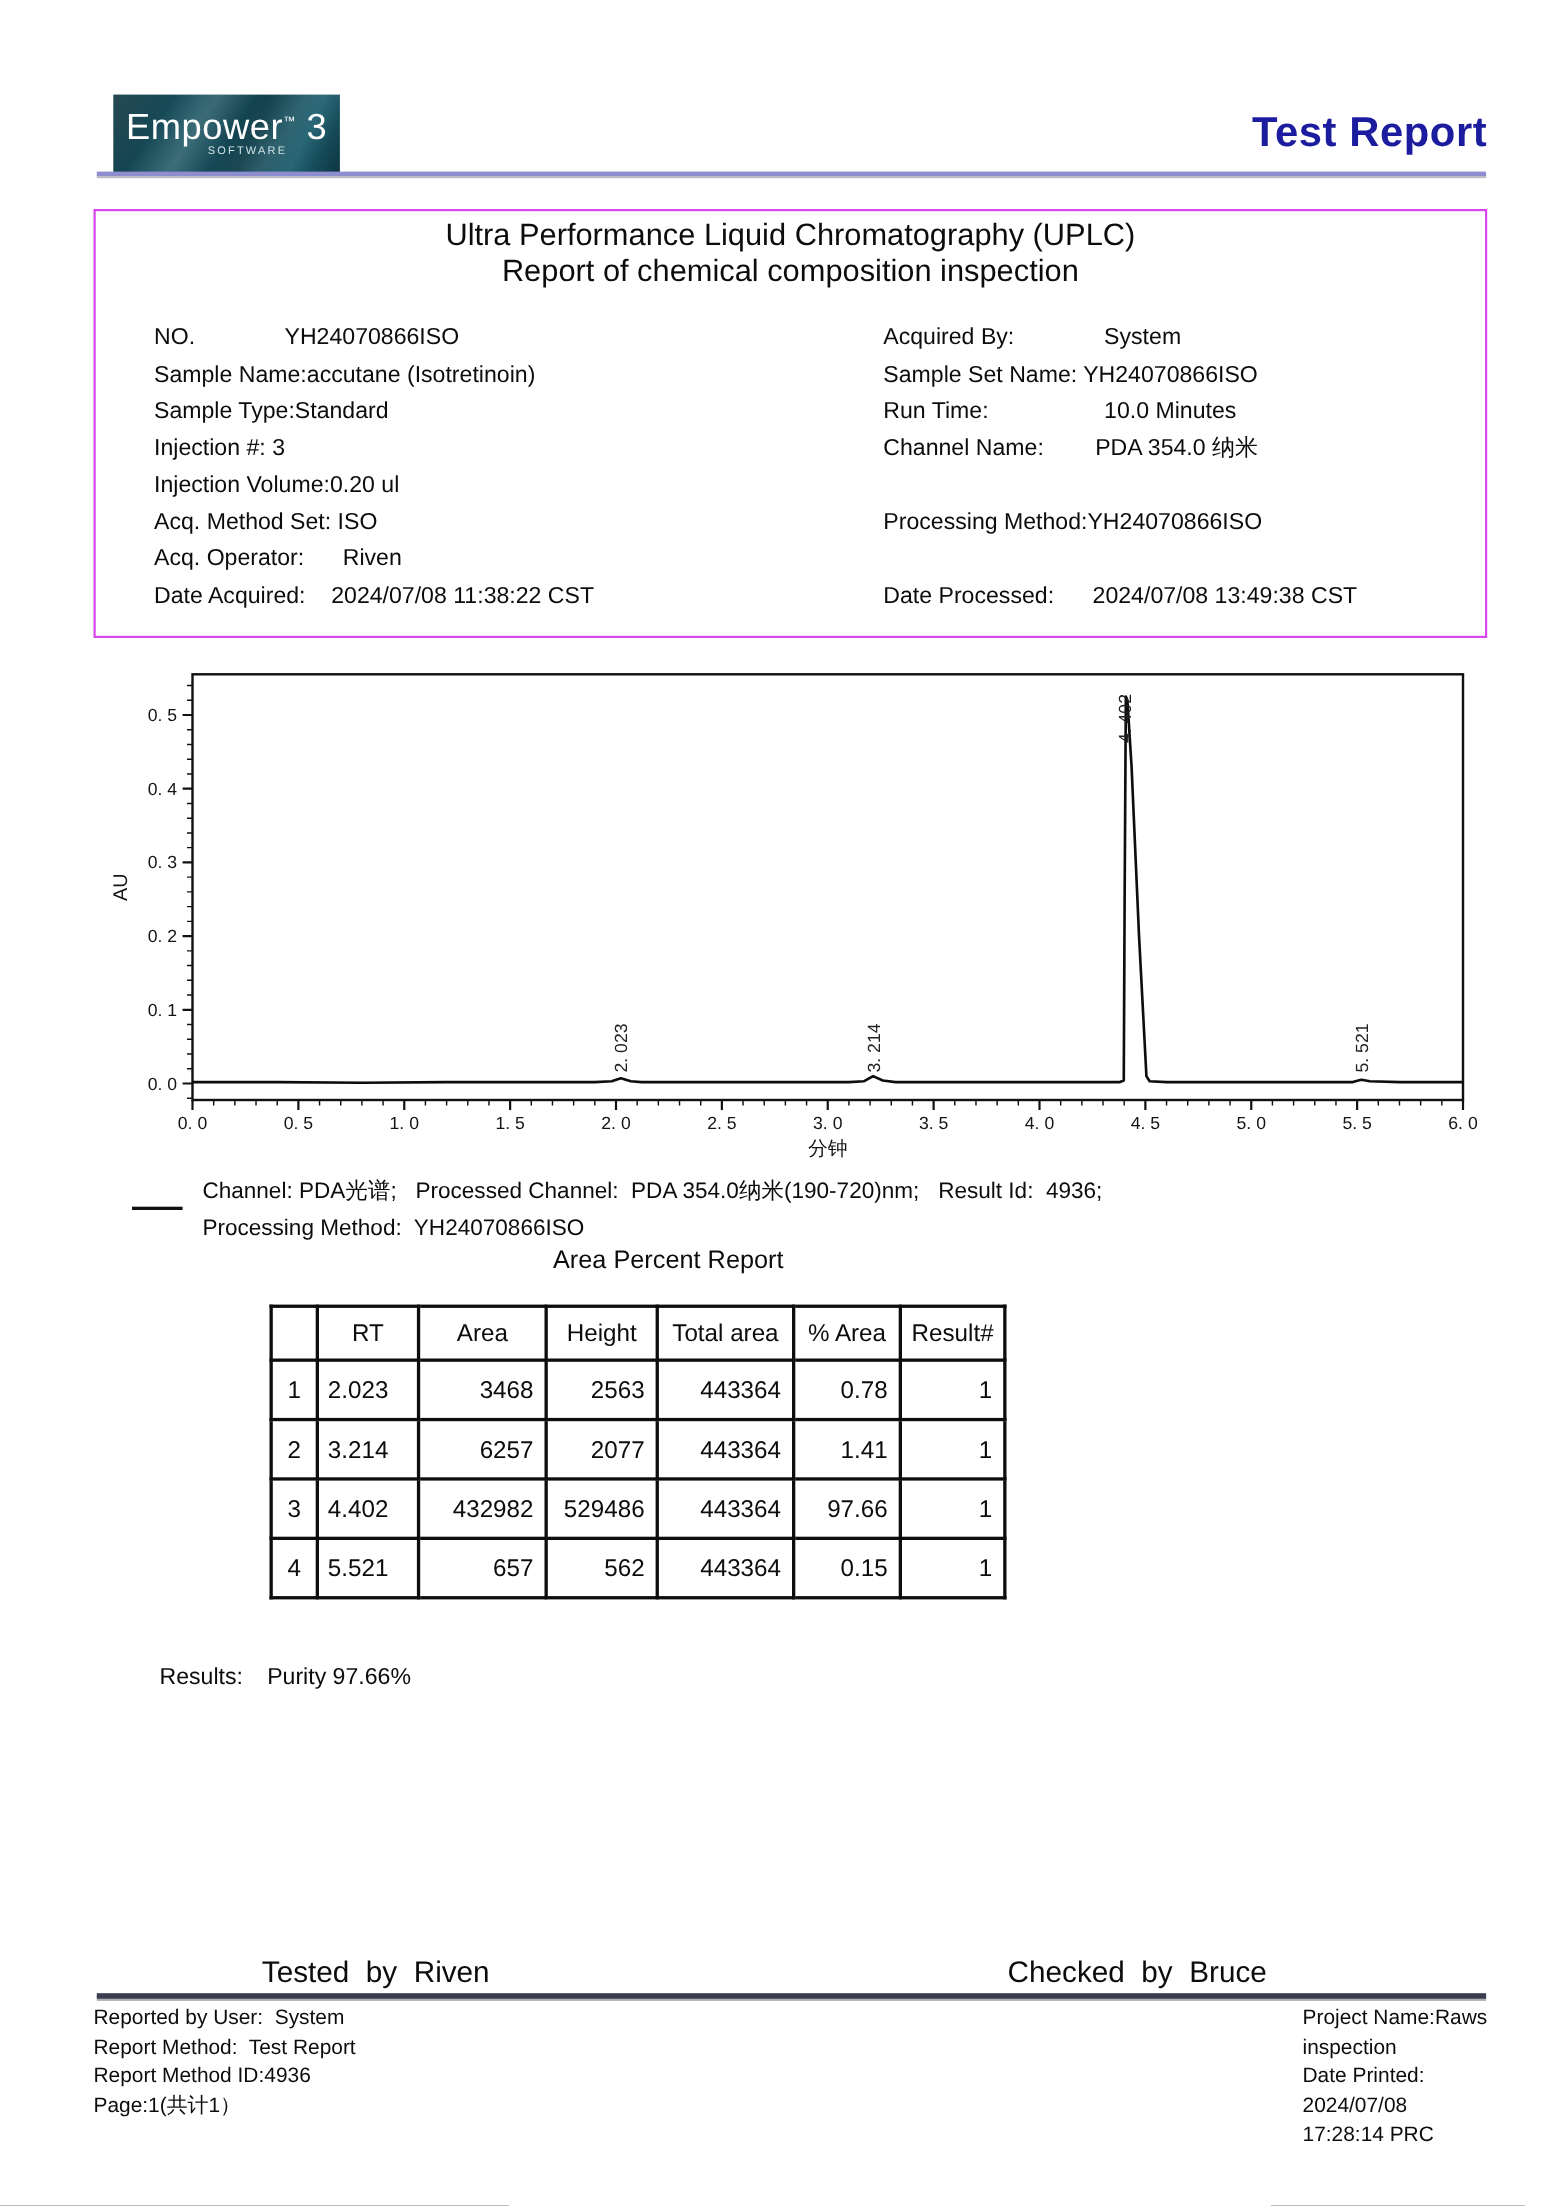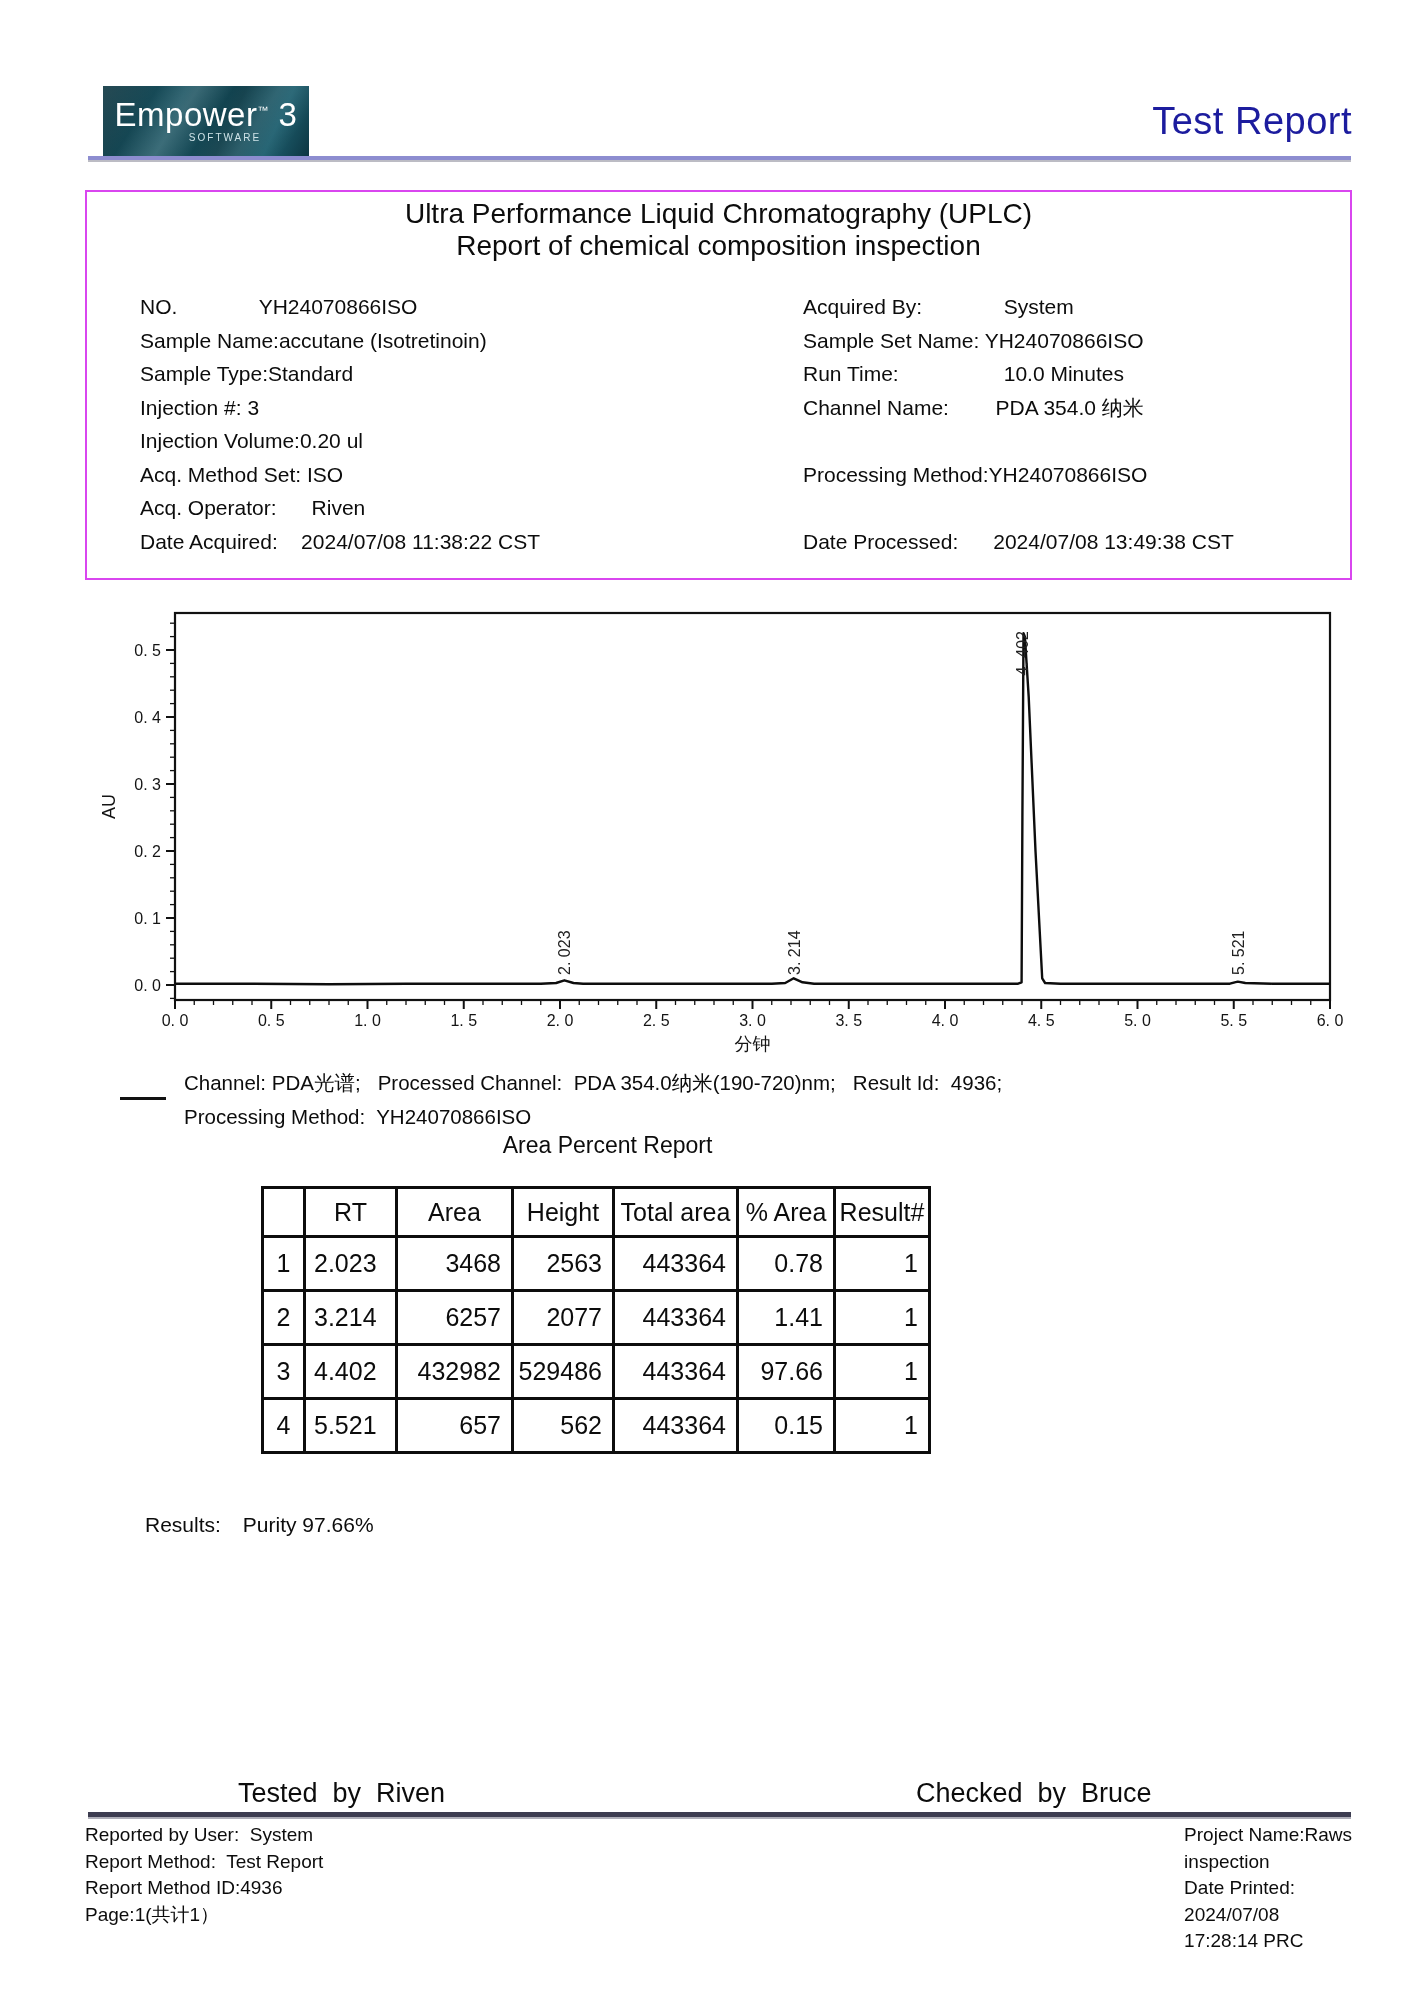--- a/index.html
+++ b/index.html
@@ -14,21 +14,21 @@
     background:
       linear-gradient(123deg,rgba(255,255,255,.10) 0%,rgba(255,255,255,0) 22%,rgba(255,255,255,.14) 38%,rgba(255,255,255,0) 52%,rgba(255,255,255,.10) 70%,rgba(255,255,255,0) 88%),
       linear-gradient(115deg,#0d3540 0%,#1c5563 35%,#0f3e4a 60%,#1e5f6f 80%,#0c3440 100%);
     color:#fff;text-align:center;
   }
   .logo-main{margin-top:10px;font-size:33px;letter-spacing:.5px;}
   .logo-tm{font-size:11px;vertical-align:super;}
   .logo-sub{font-size:10px;letter-spacing:2px;color:#cfe3e8;margin-top:-2px;margin-left:38px;}
   .report-title{
     position:absolute;right:65px;top:100px;
-    font-size:38px;font-weight:normal;color:#1c1c9e;letter-spacing:.5px;
+    font-size:38px;font-weight:bold;color:#1c1c9e;letter-spacing:.5px;
   }
   .header-rule{
     position:absolute;left:88px;top:156px;width:1263px;height:4px;
     background:#8d8dd0;box-shadow:0 2px 0 #bcbcc4;
   }
   
   .info-box{
     position:absolute;left:85px;top:190px;width:1263px;height:386px;
     border:2px solid #d946ef;
   }
@@ -47,21 +47,21 @@
   .peaklabel{font-family:"Liberation Sans",sans-serif;font-size:16px;fill:#222;}
   .axtitle{font-family:"Liberation Sans",sans-serif;font-size:18px;fill:#141414;}
   
   .legend{position:absolute;left:120px;top:1066px;font-size:20.5px;line-height:34px;color:#0c0c0c;}
   .legend .txt{margin-left:64px;white-space:pre;}
   .legend-swatch{position:absolute;left:0;top:31px;width:46px;height:3px;background:#111;}
   
   .area-title{position:absolute;left:245px;top:1132px;width:725px;text-align:center;font-size:23px;color:#0c0c0c;}
   .area-table{
     position:absolute;left:245px;top:1186px;width:603px;
-    border-collapse:collapse;table-layout:fixed;font-size:25px;color:#0c0c0c;margin-left:16px;
+    border-collapse:collapse;table-layout:fixed;font-size:22px;color:#0c0c0c;
   }
   .area-table th,.area-table td{border:3px solid #0d0d0d;overflow:hidden;}
   .area-table th{height:44px;font-weight:normal;text-align:center;}
   .area-table td{height:49px;}
   .area-table td:nth-child(1){text-align:center;}
   .area-table td:nth-child(2){text-align:left;padding-left:8px;}
   .area-table td:nth-child(n+3){text-align:right;padding-right:10px;}
   .results-line{position:absolute;left:145px;top:1513px;font-size:21px;color:#0c0c0c;}
   .results-line .val{margin-left:22px;}
   

